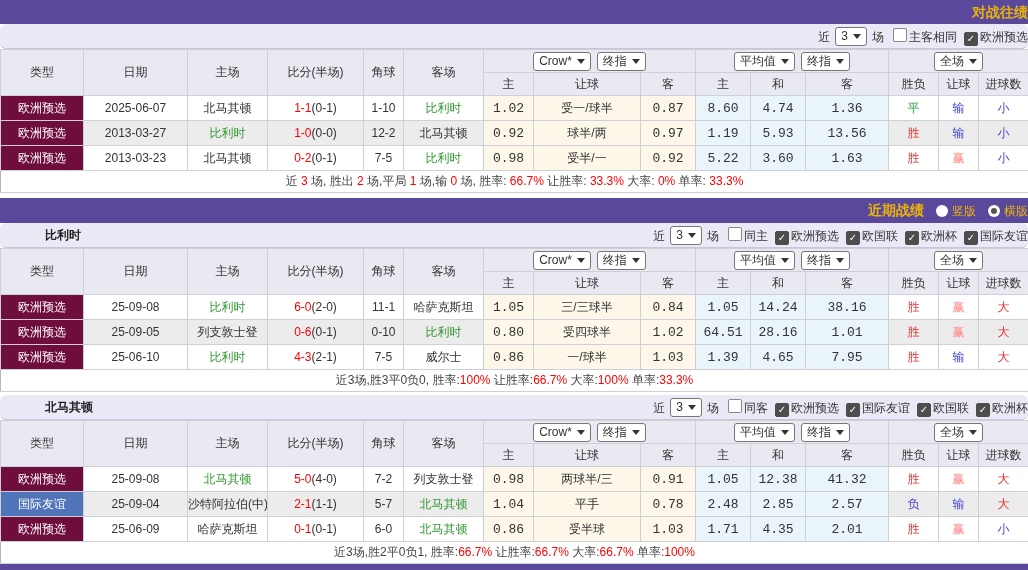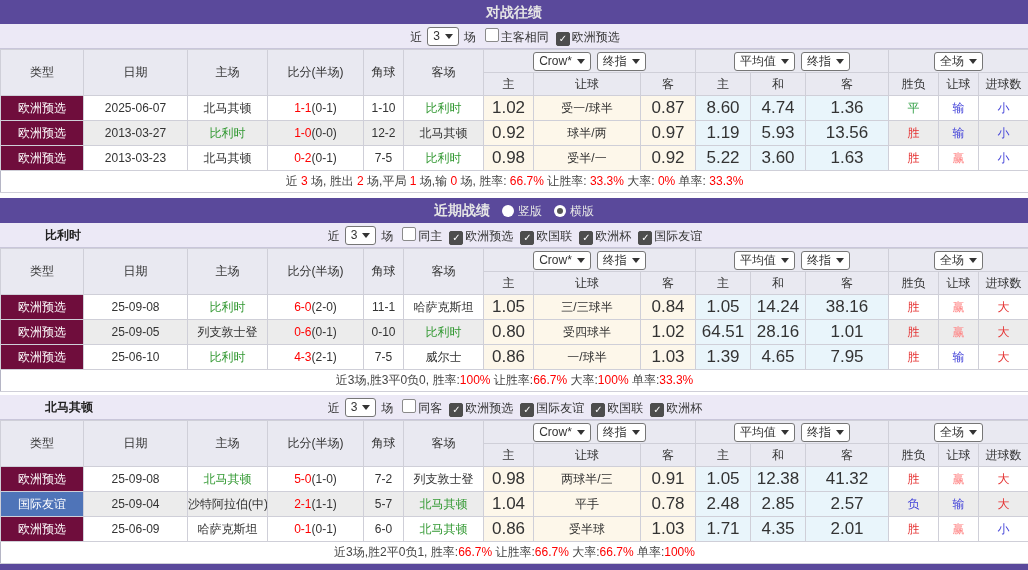--- a/index.html
+++ b/index.html
@@ -3,25 +3,25 @@
 <meta charset="utf-8">
 <style>
   :root{
     --title-bar:#5a499b; --type-maroon:#6f0d3c; --type-blue:#4f74b8;
     --team-green:#339933; --score-red:#ff0000;
     --stat-red:#e53434; --stat-pink:#ff8282; --stat-blue:#4444d9; --stat-green:#2f9e44;
     --odds-bg:#fdf7ea; --avg-bg:#e9f5fb; --filter-bg:#ece9f6; --header-bg:#e9e9f1;
   }
   html,body{margin:0;padding:0;background:#fff;}
   body{width:1028px;font-family:"Liberation Sans","DejaVu Sans",sans-serif;font-size:12px;color:#333;}
-  .titlebar{height:24px;line-height:24px;background:var(--title-bar);color:#e5e5e5;text-align:center;
+  .titlebar{height:24px;line-height:24px;background:var(--title-bar);color:#eab308;text-align:right;
     font-weight:bold;font-size:14px;position:relative;}
   .titlebar.t2{height:25px;line-height:25px;}
-  .filterbar{height:24px;line-height:24px;background:var(--filter-bg);text-align:center;position:relative;
-    border-bottom:1px solid #c9c6da;}
+  .filterbar{height:24px;line-height:24px;background:var(--filter-bg);text-align:right;position:relative;
+    border-bottom:1px solid #c9c6da;border-radius:6px;}
   .teamname{position:absolute;left:45px;font-weight:bold;color:#222;}
   .flbl{margin:0 2px;vertical-align:middle;}
   .sel{display:inline-block;border:1px solid #767676;border-radius:3px;background:#fff;
     padding:0 5px;height:17px;line-height:17px;vertical-align:middle;cursor:default;margin:0 3px;}
   .sel .arr{display:inline-block;width:0;height:0;border-left:4px solid transparent;
     border-right:4px solid transparent;border-top:5px solid #333;margin-left:5px;vertical-align:1px;}
   .cb{display:inline-block;width:12px;height:12px;border:1px solid #8a8a8a;background:#fff;border-radius:2px;
     vertical-align:-2px;margin:0 2px 0 7px;line-height:12px;font-size:10px;text-align:center;color:#fff;}
   .cb.on{background:#4d4d4d;border-color:#4d4d4d;}
   .cb.on::after{content:"\2713";}
@@ -36,21 +36,21 @@
   tbody td{height:24px;background:#fff;}
   tr.alt td{background:#ececec;}
   td.type{background:var(--type-maroon);color:#fff;}
   tr.alt td.type{background:var(--type-maroon);}
   td.type.blue{background:var(--type-blue);}
   tr.alt td.type.blue{background:var(--type-blue);}
   td.cream, tr.alt td.cream{background:var(--odds-bg);}
   td.avgc, tr.alt td.avgc{background:var(--avg-bg);}
   .green{color:var(--team-green);}
   .scoreRed{color:var(--score-red);}
-  .num{font-family:Liberation Sans, sans-serif;font-size:17px;}
+  .num{font-family:Liberation Mono, monospace;font-size:13px;}
   .cRed{color:var(--stat-red);} .cPink{color:var(--stat-pink);} .cBlue{color:var(--stat-blue);} .cGreen{color:var(--stat-green);}
   tfoot td{height:21px;background:#fff;border-left:1px solid #b5b5c5;border-right:1px solid #b5b5c5;color:#444;}
   .redTxt{color:#f00;}
   .gap{height:5px;} .gap.small{height:3px;}
   .bottombar{height:9px;background:var(--title-bar);margin-top:0;}
 </style>
 </head>
 <body>
 
 <div class="page">
@@ -330,21 +330,21 @@
             <th>胜负</th>
             <th>让球</th>
             <th>进球数</th>
           </tr>
         </thead>
         <tbody>
           <tr>
             <td class="type">欧洲预选</td>
             <td>25-09-08</td>
             <td class="green">北马其顿</td>
-            <td><span class="scoreRed">5-0</span><span>(1-0)</span></td>
+            <td><span class="scoreRed">5-0</span><span>(4-0)</span></td>
             <td>7-2</td>
             <td>列支敦士登</td>
             <td class="cream num">0.98</td>
             <td class="cream">两球半/三</td>
             <td class="cream num">0.91</td>
             <td class="avgc num">1.05</td>
             <td class="avgc num">12.38</td>
             <td class="avgc num">41.32</td>
             <td class="cRed">胜</td>
             <td class="cPink">赢</td>

